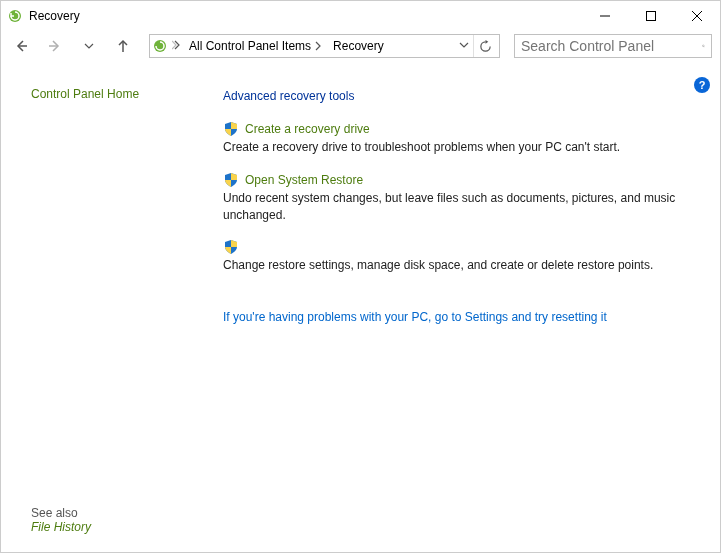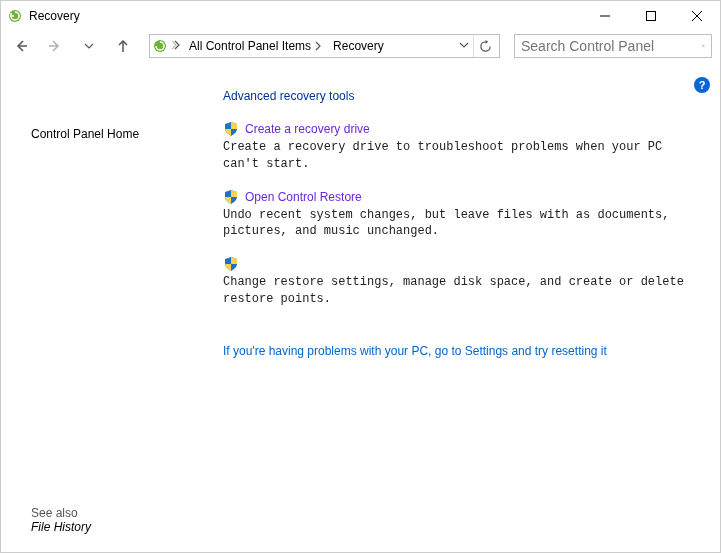--- a/index.html
+++ b/index.html
@@ -29,31 +29,31 @@
   .addr-spacer { flex: 1; }
   .refresh-btn { width: 24px; height: 22px; display:flex; align-items:center; justify-content:center; border-left: 1px solid #e0e0e0; }
 
   .searchbox { width: 198px; height: 24px; border: 1px solid #c0c0c0; display:flex; align-items:center; padding: 0 6px; margin-left: 4px; }
   .searchbox input { border: none; outline: none; flex:1; font-size: 14px; color: #4d7c0f; }
   .search-ic { width: 14px; height: 14px; stroke:#555; }
 
   
   .content { position: absolute; top: 62px; left: 0; right: 0; bottom: 0; display: flex; }
   .sidebar { width: 200px; padding: 24px 0 0 30px; display:flex; flex-direction:column; }
-  .sidebar a { color: #000000; text-decoration: none; font-size: 12px; margin-top: 40px; }
+  .sidebar a { color: #4d7c0f; text-decoration: none; font-size: 12px; }
   .sidebar .seealso-block { margin-top: auto; padding-bottom: 18px; }
   .seealso-title { color: #555; }
   .seealso-link { color: #0066cc; text-decoration:none;font-style:italic; }
 
   .main { flex: 1; padding: 26px 34px 0 22px; position: relative; }
   .main h1 { color: #003399; font-weight: normal; font-size: 12px; margin-bottom: 18px; }
   .tool-item { margin-bottom: 16px; }
   .tool-head { display:flex; align-items:center; gap: 6px; margin-bottom: 2px; }
-  .tool-head a { color: #6d28d9; text-decoration:none; font-size: 12px; }
-  .tool-desc { font-size: 12px; color: #222; line-height: 1.4; font-family: Liberation Mono, monospace; }
+  .tool-head a { color: #4d7c0f; text-decoration:none; font-size: 12px; }
+  .tool-desc { font-size: 12px; color: #222; line-height: 1.4; }
   .shield { width: 16px; height: 16px; flex-shrink:0; }
   .extra-link { margin-top: 36px; }
   .extra-link a { color: #0066cc; text-decoration:none; font-size: 12px; }
 
   .help-badge { position:absolute; top: 14px; right: 10px; width:16px; height:16px; border-radius:50%; background:#0966d7; color:#fff; font-size:11px; font-weight:bold; display:flex; align-items:center; justify-content:center; }
 </style>
 </head>
 <body>
 
 <div class="titlebar">
@@ -184,23 +184,23 @@
 
     <div class="tool-item">
       <div class="tool-head">
         <span class="shield">
           <svg viewBox="0 0 16 16">
               <path d="M8 1 L14 3 V8 C14 12 8 15 8 15 C8 15 2 12 2 8 V3 Z" fill="#1e73c9"></path>
               <path d="M8 1 L14 3 V8 H8 Z" fill="#f9d34c"></path>
               <path d="M8 8 H2 V8 C2 12 8 15 8 15 Z" fill="#f9d34c"></path>
             </svg>
         </span>
-        <a href="#">Open Control Restore</a>
-      </div>
-      <div class="tool-desc">Undo recent system changes, but leave files with as documents, pictures, and music unchanged.</div>
+        <a href="#">Open System Restore</a>
+      </div>
+      <div class="tool-desc">Undo recent system changes, but leave files such as documents, pictures, and music unchanged.</div>
     </div>
 
     <div class="tool-item">
       <div class="tool-head">
         <span class="shield">
           <svg viewBox="0 0 16 16">
               <path d="M8 1 L14 3 V8 C14 12 8 15 8 15 C8 15 2 12 2 8 V3 Z" fill="#1e73c9"></path>
               <path d="M8 1 L14 3 V8 H8 Z" fill="#f9d34c"></path>
               <path d="M8 8 H2 V8 C2 12 8 15 8 15 Z" fill="#f9d34c"></path>
             </svg>

